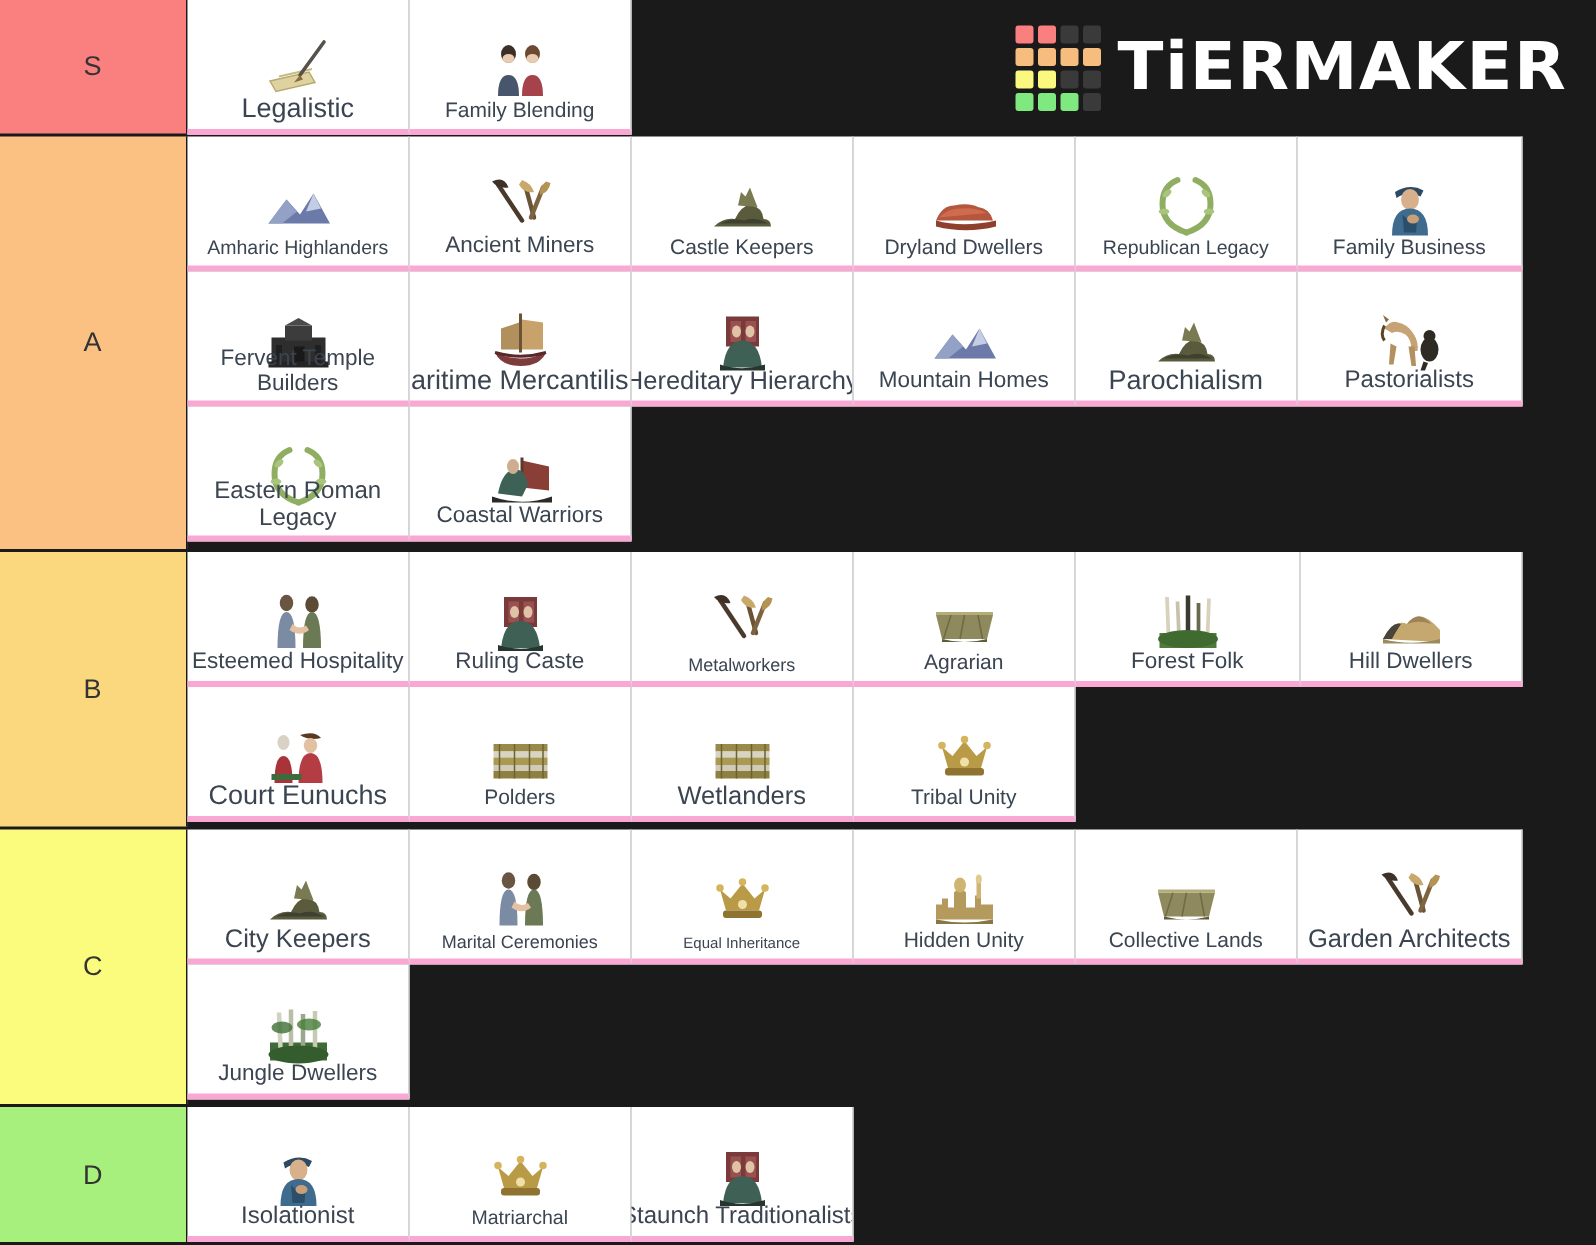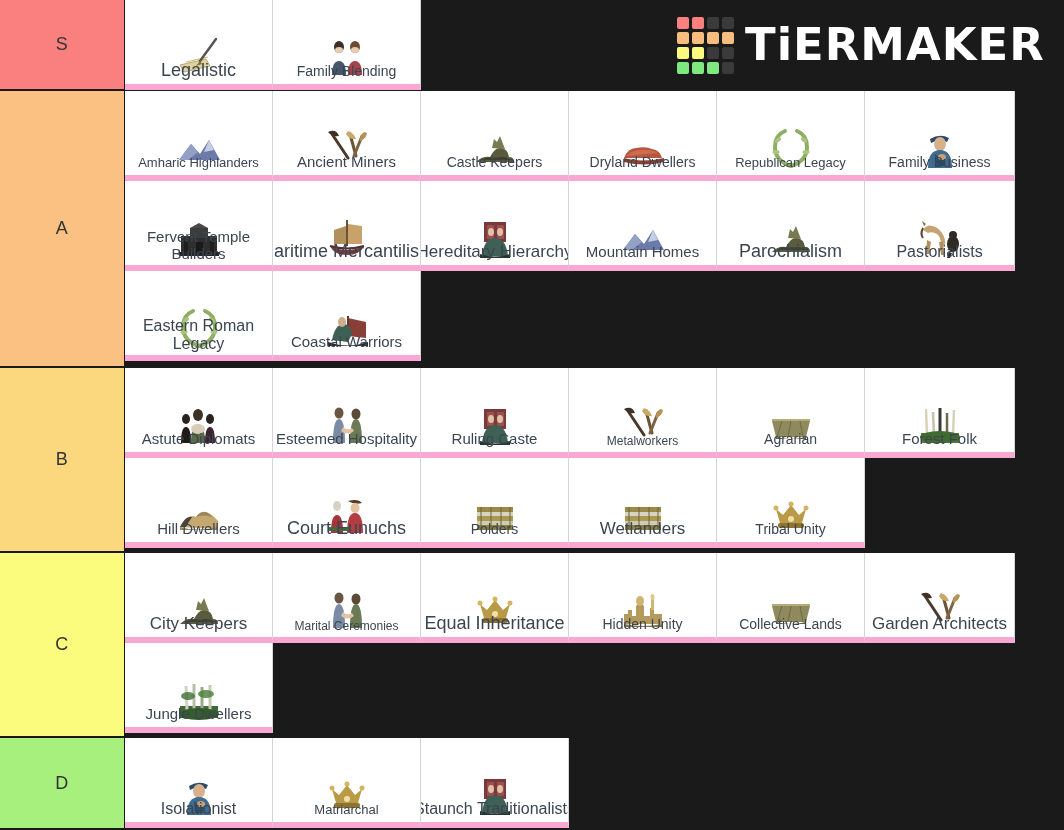--- a/index.html
+++ b/index.html
@@ -23,45 +23,45 @@
   }
 
   .tier-body { flex: 1 1 auto; position: relative; background: #1a1a1a; }
 
   .item-grid { display: flex; flex-wrap: wrap; align-content: flex-start; }
 
   .item {
     width: 148px; height: 90px;
     background: #fff;
     border-right: 1px solid #d5d5d5;
-    border-bottom: 6px solid #f9a8d4;
+    border-bottom: 4px solid #f9a8d4;
     position: relative;
     display: flex; flex-direction: column;
-    align-items: center; justify-content: flex-end;
+    align-items: center; justify-content: center;
     overflow: hidden;
   }
   .item.w150 { width: 150px; }
 
   .item .thumb {
     height: 52px; width: 100%;
     display: flex; align-items: center; justify-content: center;
     margin-top: 8px;
     flex: 0 0 auto;
   }
   .item .thumb svg { display: block; }
 
   .item .cap {
     position: absolute;
     left: 50%; transform: translateX(-50%);
     bottom: 4px;
     white-space: nowrap;
     color: #3b4551;
     line-height: 1.12;
     text-align: center;
-    font-size: 18px;
+    font-size: 10px;
   }
   .item .cap.two-line { white-space: normal; width: 132px; bottom: 2px; }
 
   
   .fs18 { font-size: 18px !important; }
   .fs17 { font-size: 17px !important; }
   .fs16 { font-size: 16px !important; }
   .fs15 { font-size: 15px !important; }
   .fs14 { font-size: 14px !important; }
   .fs13 { font-size: 13px !important; }
@@ -294,34 +294,20 @@
               </div>
               <div class="cap fs15">Coastal Warriors</div>
             </div>
           </div>
         </div>
       </div>
       <div class="tier-row" style="height: 185px;">
         <div class="tier-label" style="background: rgb(251, 216, 126);">B</div>
         <div class="tier-body">
           <div class="item-grid">
-            <div class="item">
-              <div class="thumb">
-                <svg width="46" height="46" viewBox="0 0 46 46">
-                  <ellipse cx="10" cy="16" rx="4" ry="5" fill="#2a2420"></ellipse>
-                  <path d="M5 40 q0-16 5-16 q5 0 5 16z" fill="#1f1c18"></path>
-                  <ellipse cx="22" cy="12" rx="5" ry="6" fill="#3c3228"></ellipse>
-                  <path d="M15 40 q0-18 7-18 q7 0 7 18z" fill="#5a6b48"></path>
-                  <ellipse cx="22" cy="26" rx="7" ry="5" fill="#d8cdb8"></ellipse>
-                  <ellipse cx="34" cy="16" rx="4" ry="5" fill="#2a2420"></ellipse>
-                  <path d="M29 40 q0-16 5-16 q5 0 5 16z" fill="#3a2430"></path>
-                </svg>
-              </div>
-              <div class="cap fs15">Astute Diplomats</div>
-            </div>
             <div class="item">
               <div class="thumb">
                 <svg width="46" height="46" viewBox="0 0 46 46">
                   <ellipse cx="15" cy="10" rx="4.5" ry="5.5" fill="#6a5442"></ellipse>
                   <path d="M9 40 q0-24 6-24 q6 0 6 24z" fill="#7b8ba3"></path>
                   <ellipse cx="32" cy="11" rx="4.5" ry="5.5" fill="#5a4a36"></ellipse>
                   <path d="M26 40 q0-24 6-24 q6 0 6 24z" fill="#6b7a55"></path>
                   <path d="M19 24 q4 4 9 1 l2 3 q-6 5-13 0z" fill="#e3c2a4"></path>
                 </svg>
               </div>

